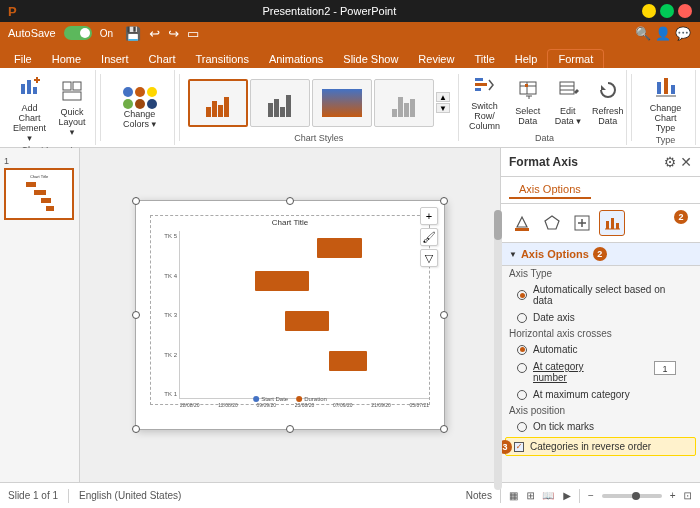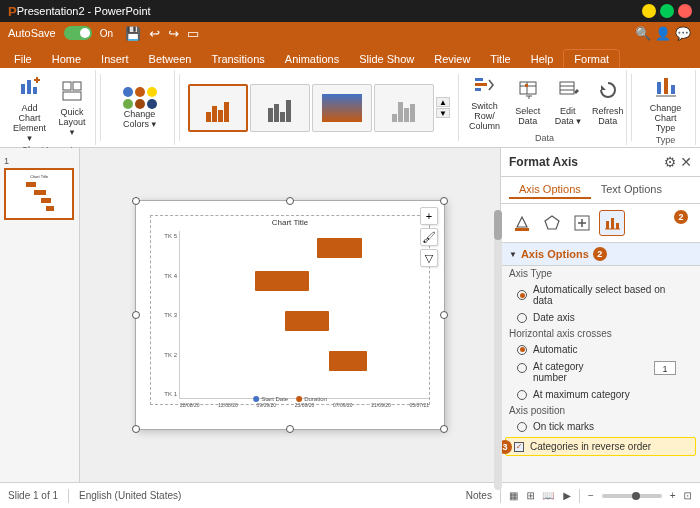--- a/index.html
+++ b/index.html
@@ -10,21 +10,21 @@
       height: 22px;
       background: #1e1e1e;
       display: flex;
       align-items: center;
       justify-content: space-between;
       padding: 0 8px;
       color: #fff;
       font-size: 11px;
     }
     .title-bar-left { display: flex; align-items: center; gap: 6px; }
-    .title-bar-center { flex: 1; }
+    .title-bar-center { flex: 1; text-align: center; }
     .title-bar-right { display: flex; gap: 4px; }
     .tb-btn { width: 14px; height: 14px; border-radius: 50%; display: inline-block; cursor: pointer; }
     .tb-btn.min { background: #ffd700; }
     .tb-btn.max { background: #00ca56; }
     .tb-btn.close { background: #ff5f57; }
 
     
     .autosave-bar {
       height: 22px;
       background: #c55a11;
@@ -557,21 +557,21 @@
     <span style="font-size:13px;">🔍</span>
     <span style="font-size:13px;">👤</span>
     <span style="font-size:13px;">💬</span>
   </div>
 </div>
 
 <div class="ribbon-tabs">
   <div class="ribbon-tab">File</div>
   <div class="ribbon-tab">Home</div>
   <div class="ribbon-tab">Insert</div>
-  <div class="ribbon-tab">Between</div>
+  <div class="ribbon-tab">Chart</div>
   <div class="ribbon-tab">Transitions</div>
   <div class="ribbon-tab">Animations</div>
   <div class="ribbon-tab">Slide Show</div>
   <div class="ribbon-tab">Review</div>
   <div class="ribbon-tab">Title</div>
   <div class="ribbon-tab">Help</div>
   <div class="ribbon-tab format-tab">Format</div>
 </div>
 
 <div class="ribbon">
@@ -657,20 +657,21 @@
           <div class="mini-bar" style="height:20px;background:#aaa;"></div>
           <div class="mini-bar" style="height:14px;background:#aaa;"></div>
           <div class="mini-bar" style="height:18px;background:#aaa;"></div>
         </div>
       </div>
       <div class="style-scroll">
         <div class="style-scroll-btn">▲</div>
         <div class="style-scroll-btn">▼</div>
       </div>
     </div>
+    <div style="font-size:9px;color:#555;text-align:center;margin-top:auto;">Chart Styles</div>
   </div>
 
   <div class="ribbon-divider"></div>
 
   <div class="ribbon-group">
     <div class="ribbon-group-content">
       <div class="ribbon-icon-btn">
         <div class="icon">
           <svg width="22" height="22" viewBox="0 0 22 22">
             <rect x="2" y="4" width="8" height="3" fill="#4472c4"></rect>
@@ -829,21 +830,20 @@
     <div class="format-panel-header">
       <span class="format-panel-title">Format Axis</span>
       <div style="display:flex;gap:4px;">
         <span style="cursor:pointer;color:#555;font-size:14px;">⚙</span>
         <span class="panel-close">✕</span>
       </div>
     </div>
 
     <div class="format-panel-tabs">
       <div class="format-panel-tab active">Axis Options</div>
-      <div class="format-panel-tab">Text Options</div>
     </div>
 
     <div class="format-icons-row">
 
       <div class="format-icon">
         <svg width="16" height="16" viewBox="0 0 16 16">
           <path d="M3 12 L8 2 L13 12 Z" fill="none" stroke="#555" stroke-width="1.2"></path>
           <rect x="1" y="13" width="14" height="3" fill="#c55a11"></rect>
         </svg>
       </div>
@@ -896,21 +896,21 @@
         <span>Date axis</span>
       </div>
 
       <div class="format-option-label">Horizontal axis crosses</div>
       <div class="format-option">
         <div class="radio-btn checked"></div>
         <span>Automatic</span>
       </div>
       <div class="format-option" style="align-items:flex-start;">
         <div class="radio-btn" style="margin-top:2px;"></div>
-        <div style="flex:1;">
+        <div style="flex:1;text-decoration:underline;">
           <div>At category</div>
           <div>number</div>
         </div>
         <div style="width:22px;height:14px;border:1px solid #999;background:#fff;text-align:center;font-size:9px;line-height:14px;margin-right:8px;">1</div>
       </div>
       <div class="format-option">
         <div class="radio-btn"></div>
         <span>At maximum category</span>
       </div>
 

